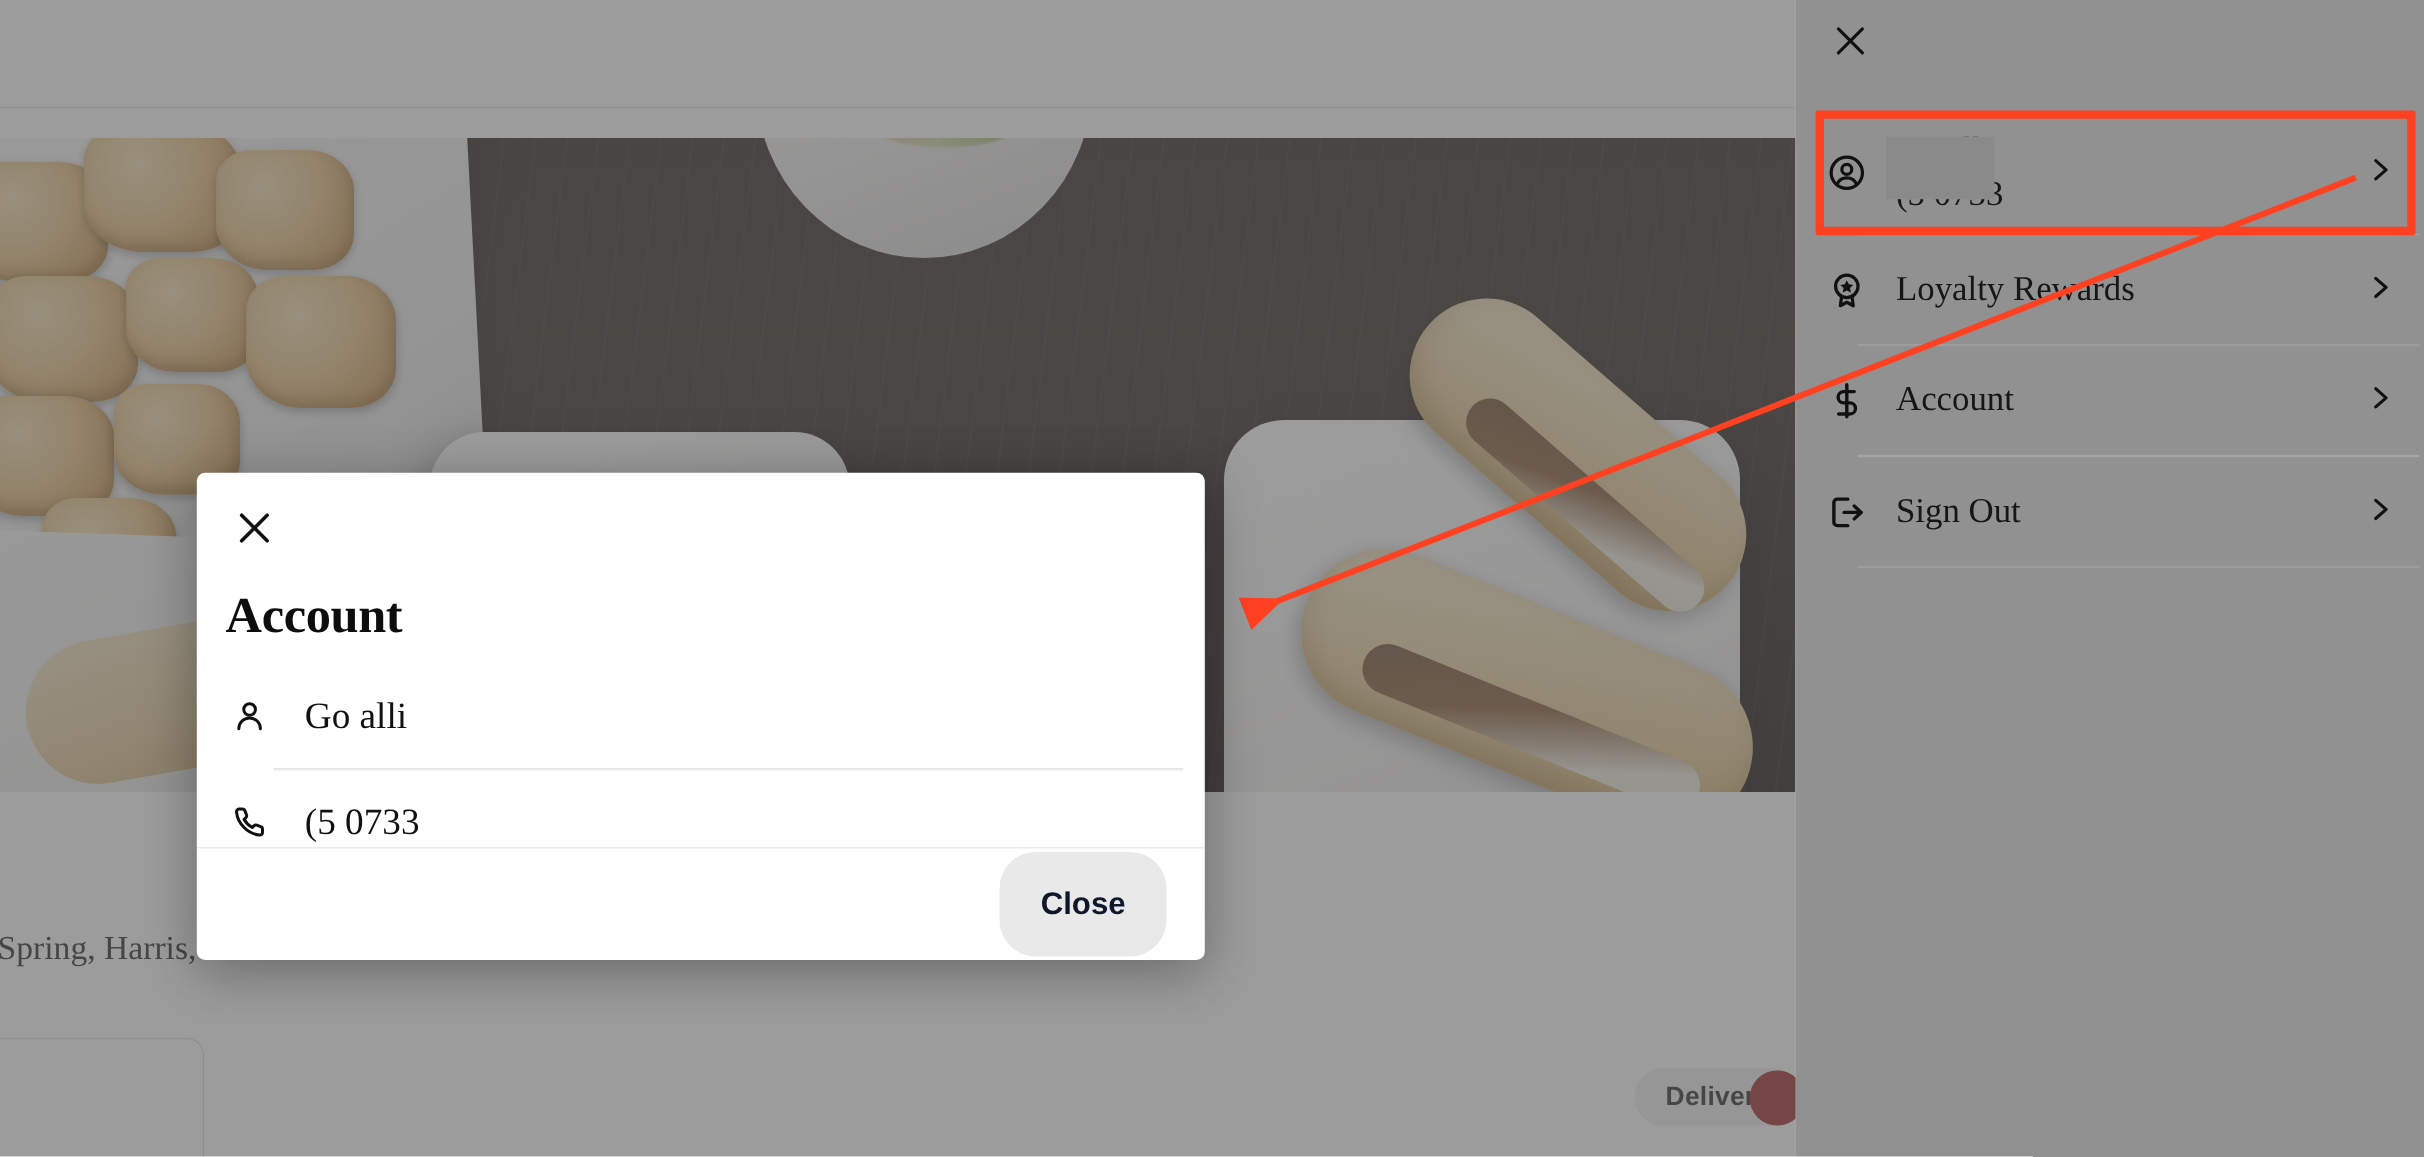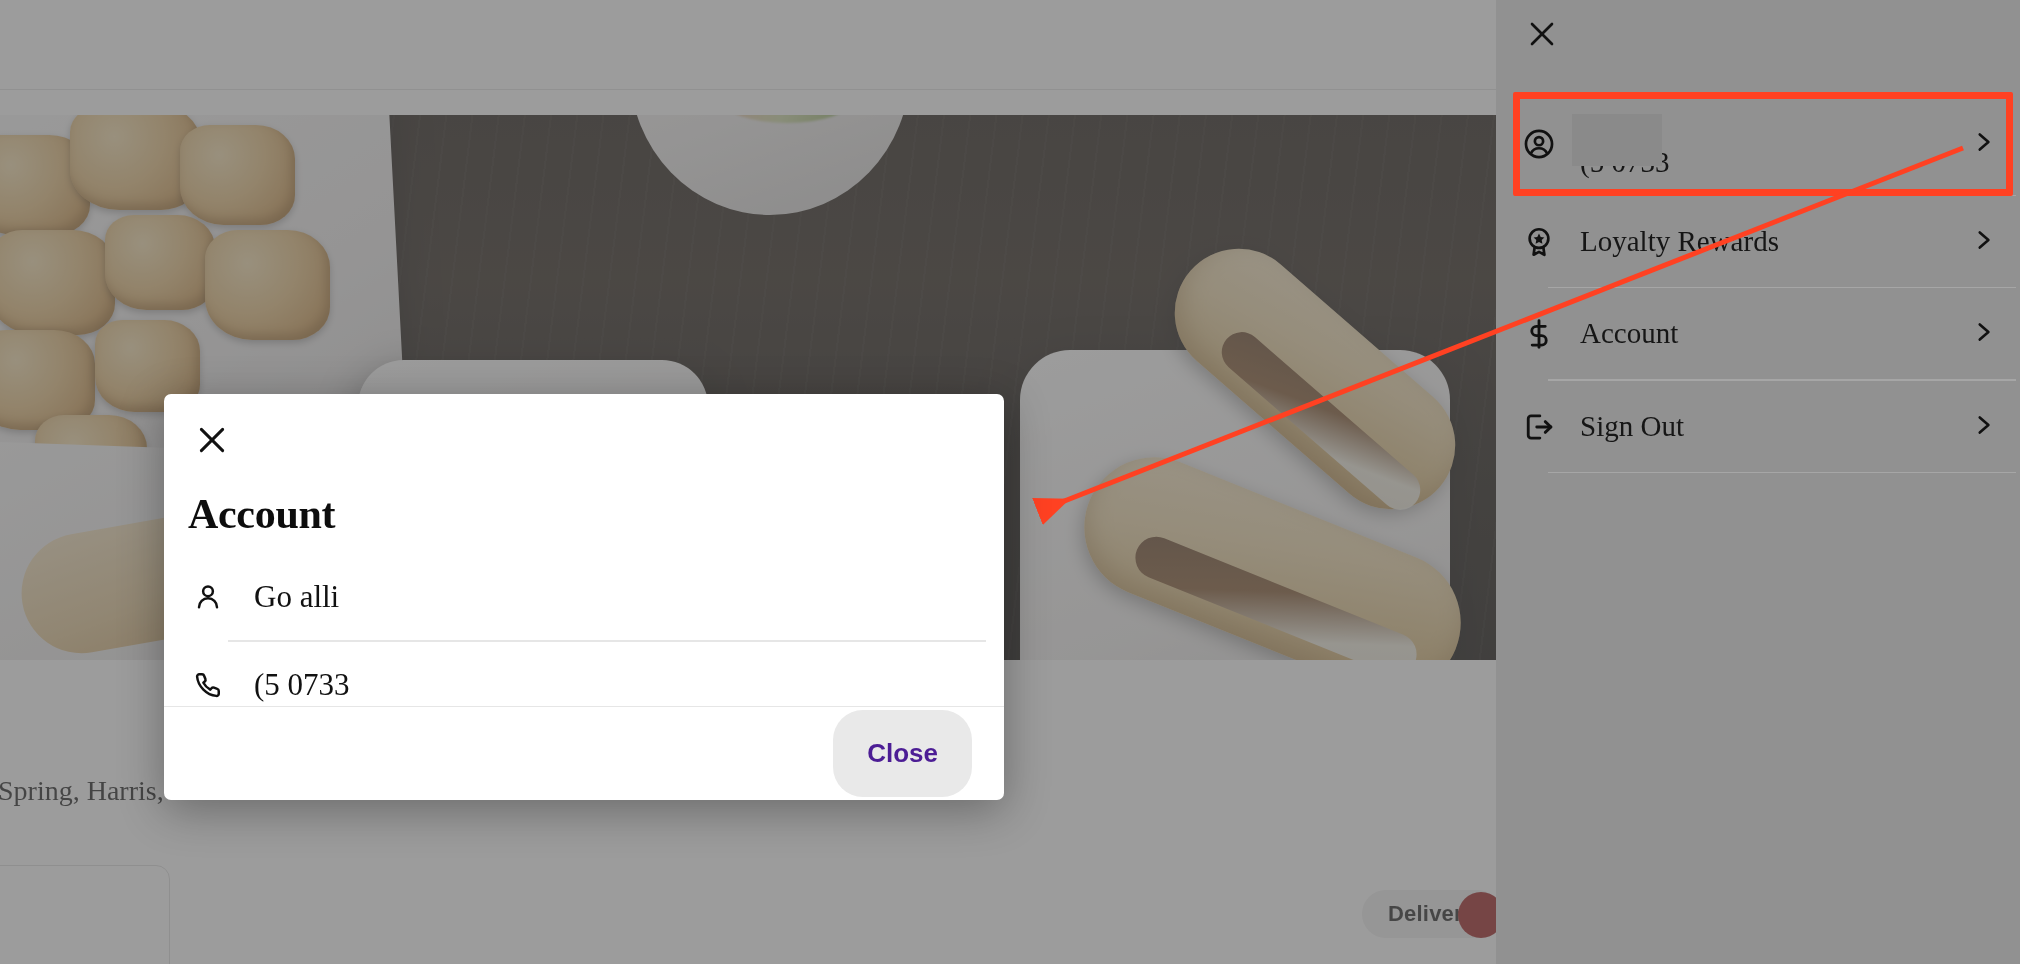--- a/index.html
+++ b/index.html
@@ -391,21 +391,21 @@
     padding-right: 32px;
   }
   .close-btn {
     background: #e9e9e9;
     border: none;
     border-radius: 30px;
     padding: 28px 34px;
     font-family: "Liberation Sans", "DejaVu Sans", sans-serif;
     font-size: 26px;
     font-weight: bold;
-    color: #4c1d95;
+    color: #0f172a;
     cursor: pointer;
   }
 </style>
 </head>
 <body>
 
 <div id="app">
 
   <div class="page">
 

